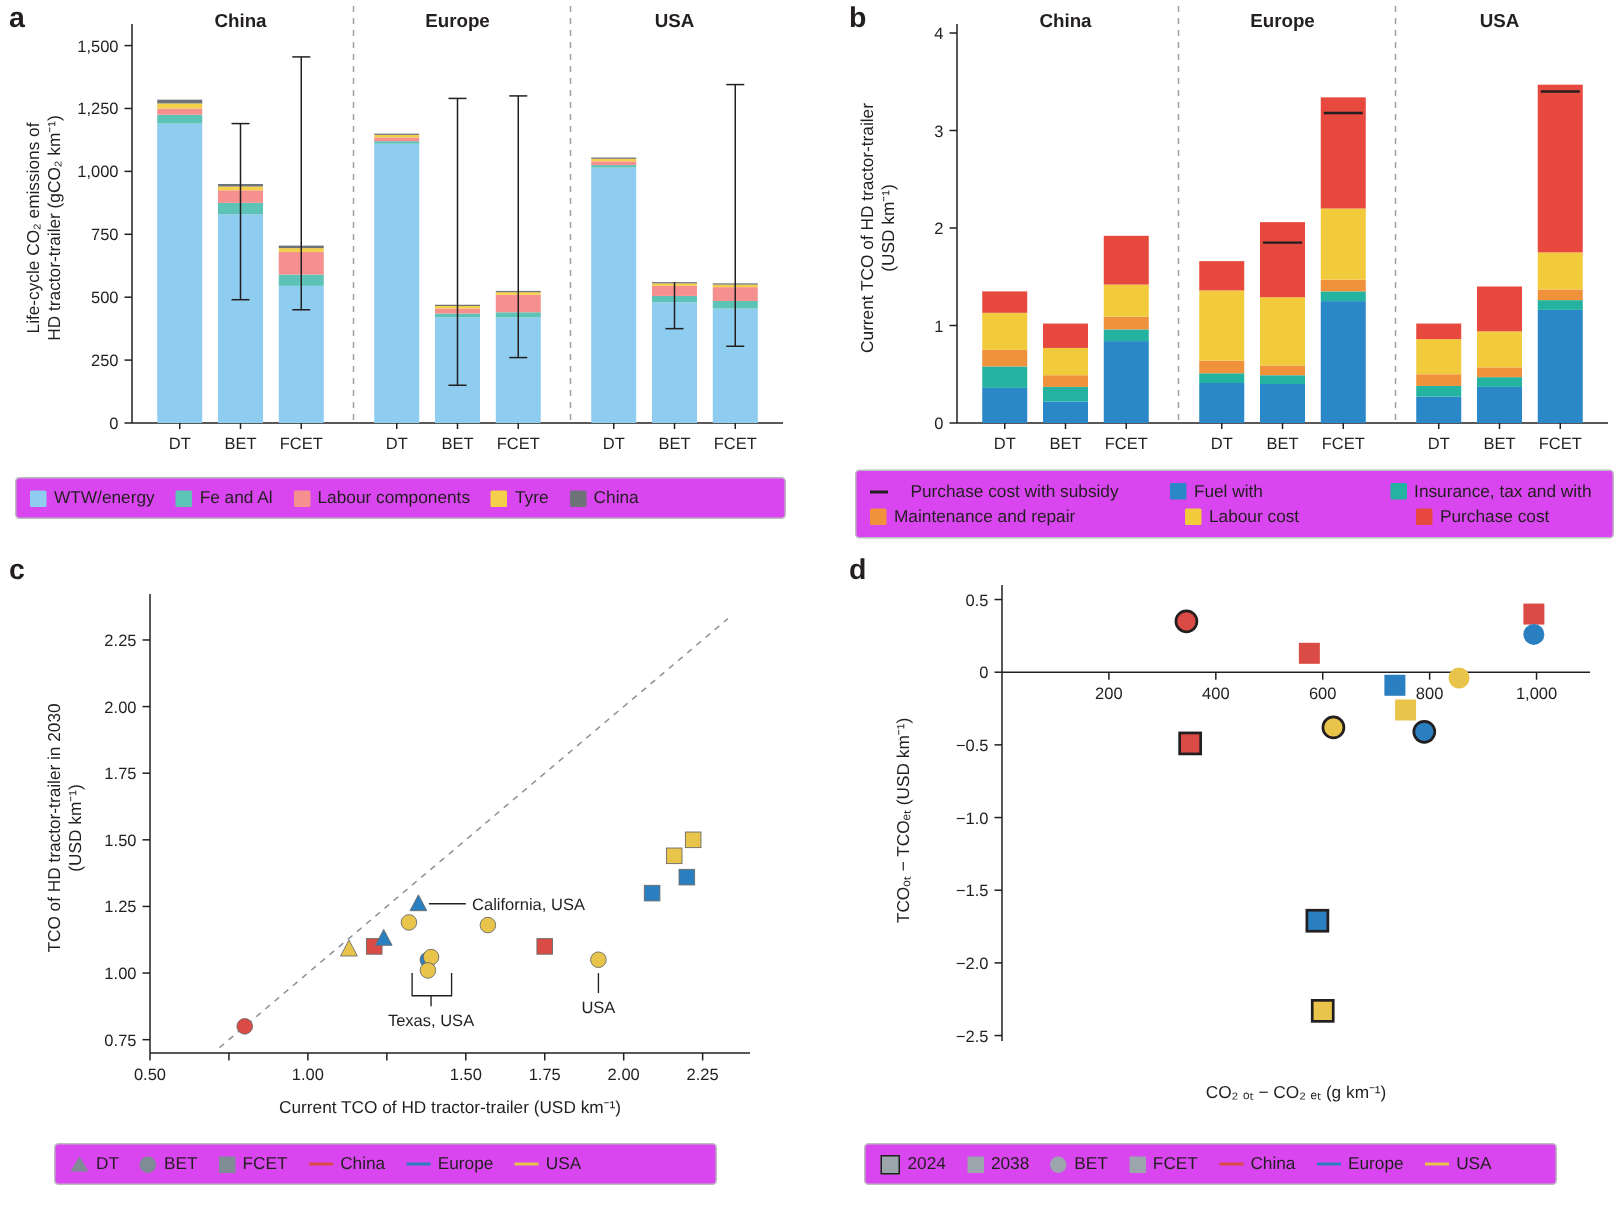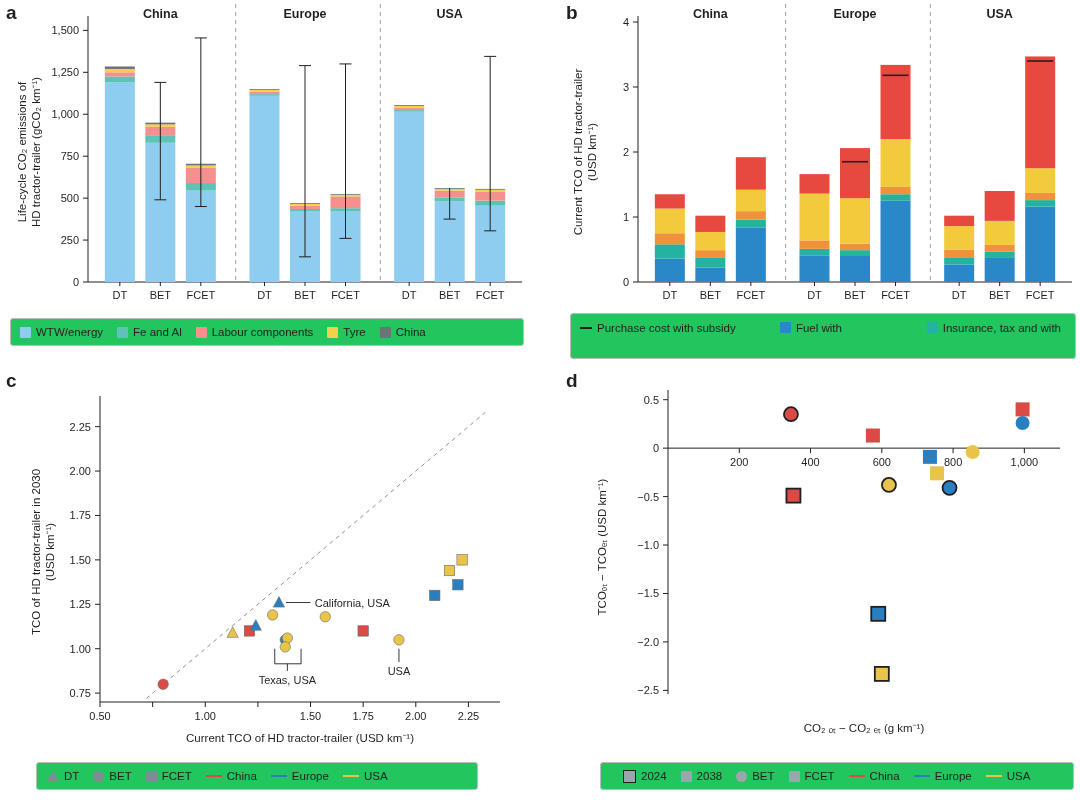--- a/index.html
+++ b/index.html
@@ -1,21 +1,21 @@
 <!DOCTYPE html>
 <html><head>
 <meta charset="utf-8">
 <style>
   html,body{margin:0;padding:0;background:#ffffff;}
   body{width:1080px;height:807px;font-family:"Liberation Sans",sans-serif;color:#231f20;position:relative;overflow:hidden;}
   .panel{position:absolute;}
   .plabel{font-size:19px;font-weight:bold;color:#231f20;}
   svg{display:block;}
   text{font-family:"Liberation Sans",sans-serif;fill:#231f20;}
-  .legendbox{position:absolute;border:1px solid #b9bdbf;border-radius:3px;background:#22c55e;}
+  .legendbox{position:absolute;border:1px solid #b9bdbf;border-radius:3px;background:#d946ef;}
   .lg-row{display:flex;align-items:center;}
   .lg-item{display:flex;align-items:center;margin-right:14px;}
   .swatch{width:11px;height:11px;margin-right:5px;display:inline-block;border-radius:1px;}
   .lg-text{font-size:11.5px;color:#231f20;white-space:nowrap;}
   .dash{display:inline-block;width:12px;height:2px;background:#231f20;margin-right:5px;}
   .tri{width:0;height:0;border-left:6px solid transparent;border-right:6px solid transparent;border-bottom:10px solid #7f8c95;margin-right:5px;}
   .circ{width:11px;height:11px;border-radius:50%;background:#7f8c95;margin-right:5px;}
   .sq{width:11px;height:11px;background:#7f8c95;margin-right:5px;}
   .sqb{width:11px;height:11px;background:#7f8c95;border:1.6px solid #231f20;margin-right:5px;}
   .line{display:inline-block;width:16px;height:2.5px;margin-right:5px;}
@@ -243,31 +243,45 @@
     <rect x="465.1733333333333" y="168.25" width="30" height="24.69999999999999" fill="#f2cb3d"></rect>
     <rect x="465.1733333333333" y="56.45000000000002" width="30" height="111.79999999999998" fill="#e8493f"></rect>
     <line x1="467.1733333333333" y1="61" x2="493.1733333333333" y2="61" stroke="#231f20" stroke-width="1.6"></line>
     <line x1="480.1733333333333" y1="282" x2="480.1733333333333" y2="286" stroke="#231f20" stroke-width="1"></line>
     <text x="480.1733333333333" y="299" font-size="11" text-anchor="middle" font-weight="normal" fill="#231f20">FCET</text>
   </svg>
 
 <div class="legendbox" style="left:570px;top:313px;width:504px;height:44px;">
   <div id="legend-b" style="padding:5px 0 0 9px;">
       <div class="lg-row" style="height: 17px;">
-        <div class="lg-item" style="width: 196px;">
+        <div class="lg-item" style="width: 196px; gap: 10px;">
           <span class="dash" style="background: rgb(35, 31, 32);"></span>
           <span class="lg-text">Purchase cost with subsidy</span>
         </div>
         <div class="lg-item" style="width: 140px;">
           <span class="swatch" style="background: rgb(42, 135, 200);"></span>
           <span class="lg-text">Fuel with</span>
         </div>
         <div class="lg-item" style="width: auto;">
           <span class="swatch" style="background: rgb(35, 179, 160);"></span>
           <span class="lg-text">Insurance, tax and with</span>
+        </div>
+      </div>
+      <div class="lg-row" style="height: 17px;">
+        <div class="lg-item" style="width: 196px;">
+          <span class="swatch" style="background: rgb(240, 146, 60);"></span>
+          <span class="lg-text">Maintenance and repair</span>
+        </div>
+        <div class="lg-item" style="width: 140px;">
+          <span class="swatch" style="background: rgb(242, 203, 61);"></span>
+          <span class="lg-text">Labour cost</span>
+        </div>
+        <div class="lg-item" style="width: auto;">
+          <span class="swatch" style="background: rgb(232, 73, 63);"></span>
+          <span class="lg-text">Purchase cost</span>
         </div>
       </div>
     </div>
 </div>
 
 <svg id="svg-c" class="panel" style="left:0px;top:372px;" width="540" height="390">
     <line x1="100" y1="24" x2="100" y2="330" stroke="#231f20" stroke-width="1"></line>
     <line x1="100" y1="330" x2="500" y2="330" stroke="#231f20" stroke-width="1"></line>
     <line x1="95" y1="321.11764705882354" x2="100" y2="321.11764705882354" stroke="#231f20" stroke-width="1"></line>
     <text x="91" y="325.11764705882354" font-size="11" text-anchor="end" font-weight="normal" fill="#231f20">0.75</text>
@@ -391,21 +405,21 @@
     <rect x="314.8181818181818" y="294.9006211180124" width="14" height="14" fill="#e8c54a" stroke="#231f20" stroke-width="1.8"></rect>
     <circle cx="328.94545454545454" cy="112.95652173913044" r="7" fill="#e8c54a" stroke="#231f20" stroke-width="1.8"></circle>
     <rect x="362.92727272727274" y="77.85714285714286" width="14" height="14" fill="#2a7fc0" stroke="none" stroke-width="0"></rect>
     <rect x="370.05454545454546" y="94.32919254658384" width="14" height="14" fill="#e8c54a" stroke="none" stroke-width="0"></rect>
     <circle cx="389.5272727272727" cy="115.8633540372671" r="7" fill="#2a7fc0" stroke="#231f20" stroke-width="1.8"></circle>
     <circle cx="412.6909090909091" cy="80.01242236024845" r="7" fill="#e8c54a" stroke="none" stroke-width="0"></circle>
     <rect x="455.58181818181816" y="30.378881987577643" width="14" height="14" fill="#d94b44" stroke="none" stroke-width="0"></rect>
     <circle cx="462.58181818181816" cy="50.944099378882015" r="7" fill="#2a7fc0" stroke="none" stroke-width="0"></circle>
   </svg>
 
-<div class="legendbox" style="left:600px;top:762px;width:460px;height:26px;padding-left:12px;">
+<div class="legendbox" style="left:576px;top:762px;width:460px;height:26px;">
   <div class="lg-row" id="legend-d" style="height:26px;padding-left:10px;">
       <div class="lg-item">
         <span class="sqb" style="background: rgb(154, 165, 172);"></span>
         <span class="lg-text">2024</span>
       </div>
       <div class="lg-item">
         <span class="sq" style="background: rgb(154, 165, 172);"></span>
         <span class="lg-text">2038</span>
       </div>
       <div class="lg-item">

